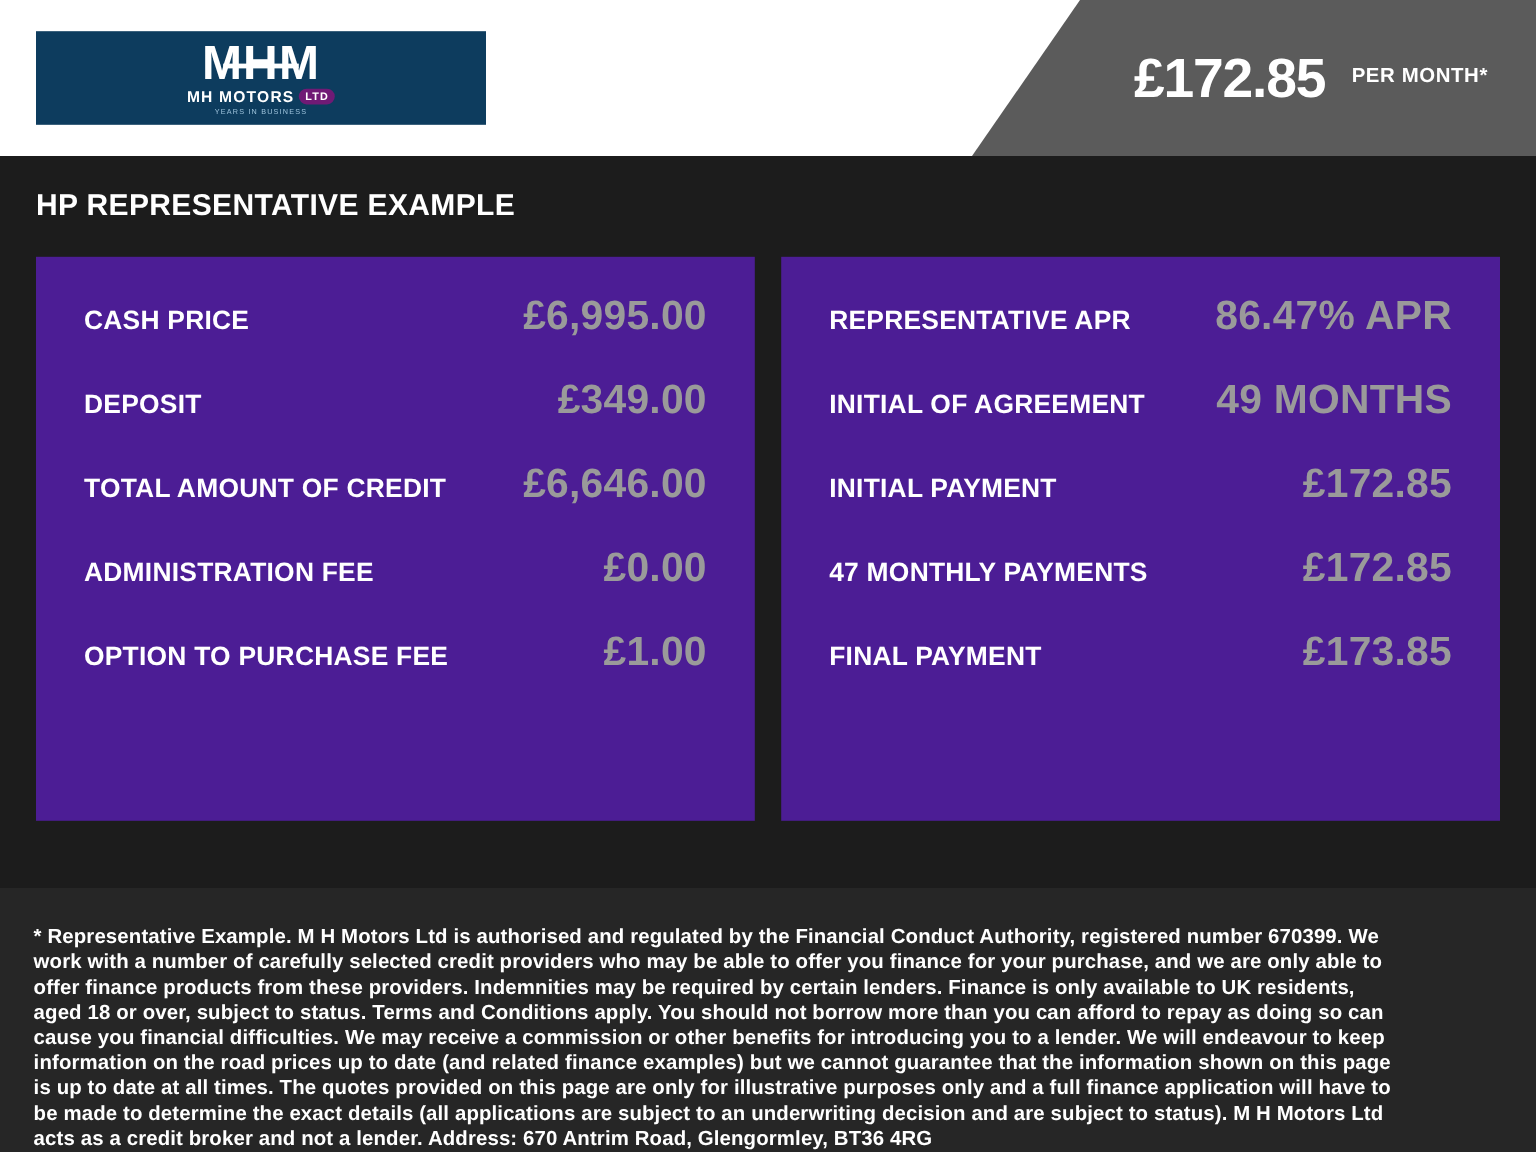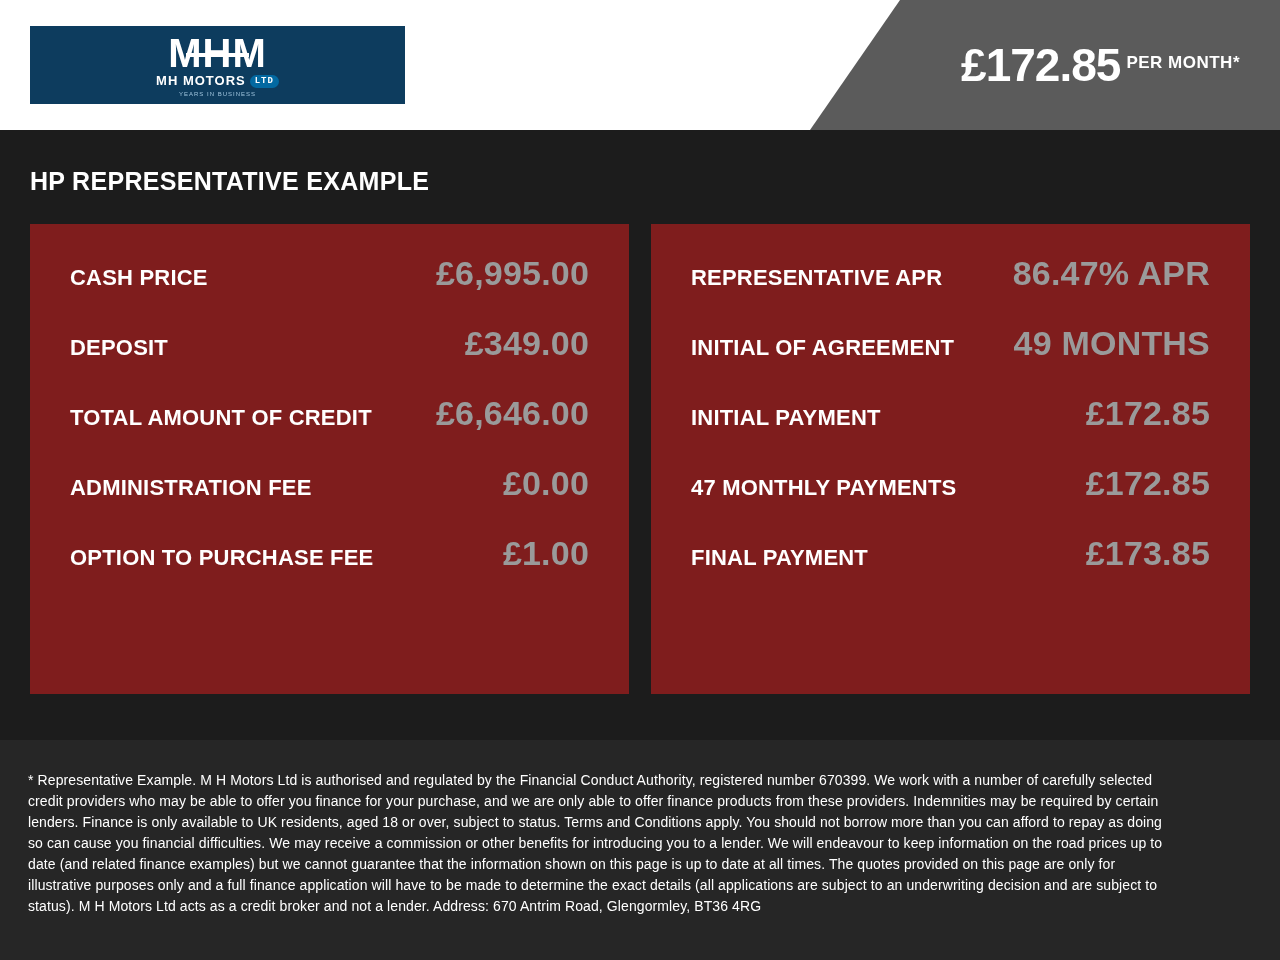--- a/index.html
+++ b/index.html
@@ -58,30 +58,29 @@
     height: 4px;
     background: #ffffff;
   }
   .logo-sub {
     color: #ffffff;
     font-size: 13px;
     font-weight: bold;
     letter-spacing: 1px;
     margin-top: 1px;
     display: flex;
-    align-items: flex-end;
+    align-items: center;
     gap: 4px;
   }
   .logo-sub .ltd {
-    background: #0369a1;
+    background: #701a75;
     border-radius: 7px;
     font-size: 9px;
     padding: 1px 5px;
     line-height: 11px;
-    font-family: Liberation Mono, monospace;
   }
   .logo-years {
     color: #9fc4dd;
     font-size: 6px;
     letter-spacing: 1px;
     margin-top: 3px;
   }
 
   
   .price-banner {
@@ -102,50 +101,50 @@
     color: #ffffff;
     font-size: 46px;
     font-weight: bold;
     letter-spacing: -1px;
   }
   .price-per {
     color: #ffffff;
     font-size: 17px;
     font-weight: bold;
     letter-spacing: 0.5px;
-    margin-left: 6px;
+    margin-left: 22px;
     padding-bottom: 4px;
     text-align: center;
   }
 
   
   .body-area {
     position: relative;
     width: 1280px;
     height: 610px;
     background: #1c1c1c;
     box-sizing: border-box;
     padding: 0 30px;
   }
 
   .section-title {
     color: #ffffff;
     font-size: 25px;
     font-weight: bold;
     letter-spacing: 0.3px;
-    padding-top: 37px;
+    padding-top: 27px;
   }
 
   .panels {
     display: flex;
     gap: 22px;
     margin-top: 28px;
   }
   .panel {
-    background: #7f1d1d;
+    background: #4c1d95;
     flex: 1;
     padding: 30px 40px 28px 40px;
     box-sizing: border-box;
     height: 470px;
   }
 
   .row {
     display: flex;
     align-items: baseline;
     justify-content: space-between;
@@ -173,22 +172,22 @@
     top: 740px;
     width: 1280px;
     height: 220px;
     background: #262626;
     box-sizing: border-box;
     padding: 30px 110px 0 28px;
   }
   .footer p {
     margin: 0;
     color: #ffffff;
-    font-size: 14px;
-    font-weight: normal;
+    font-size: 17px;
+    font-weight: bold;
     line-height: 21px;
     letter-spacing: 0.1px;
   }
 </style>
 </head>
 <body>
 
 <div class="page">
 
   <div class="header">

